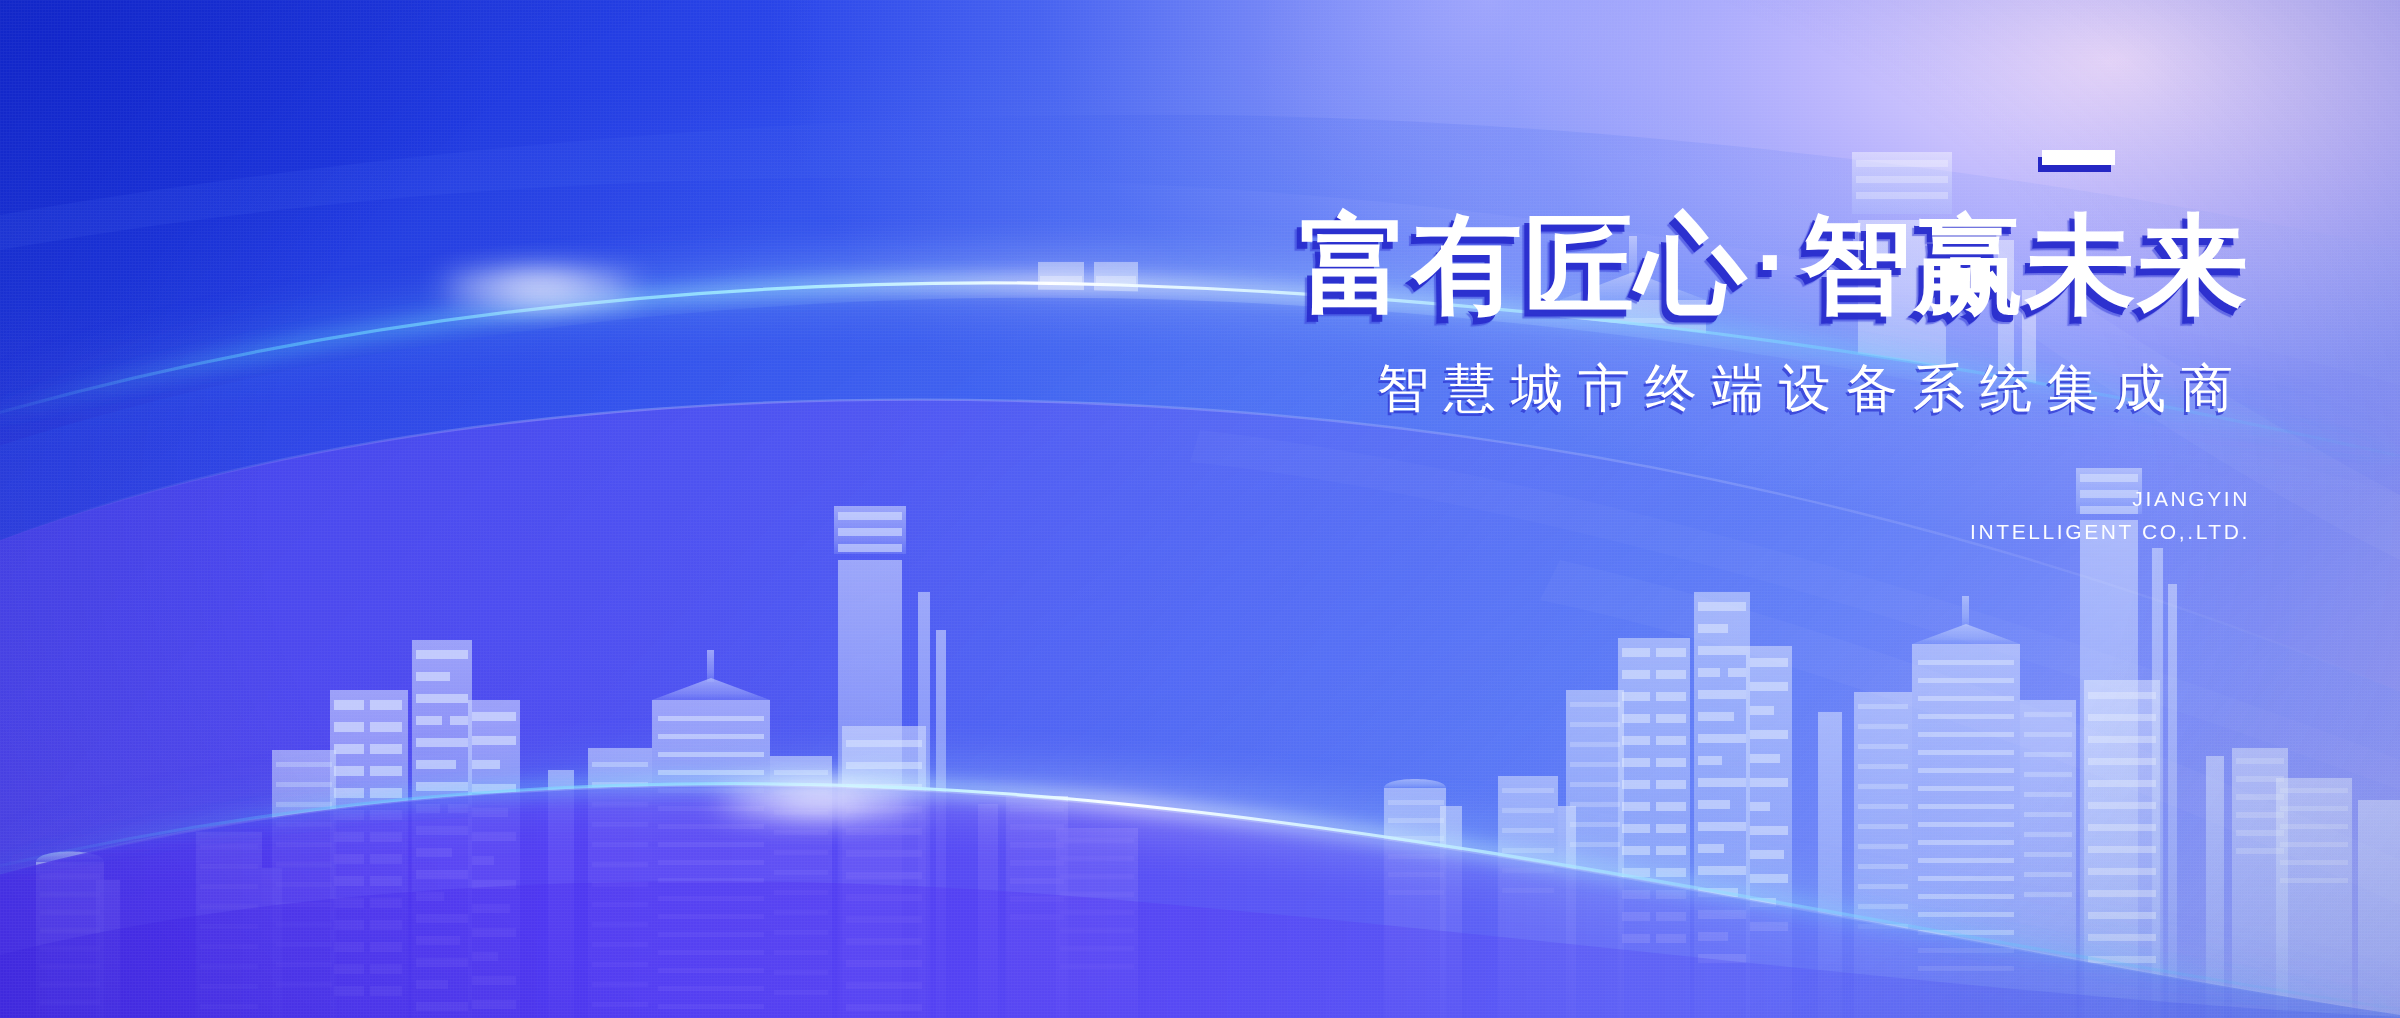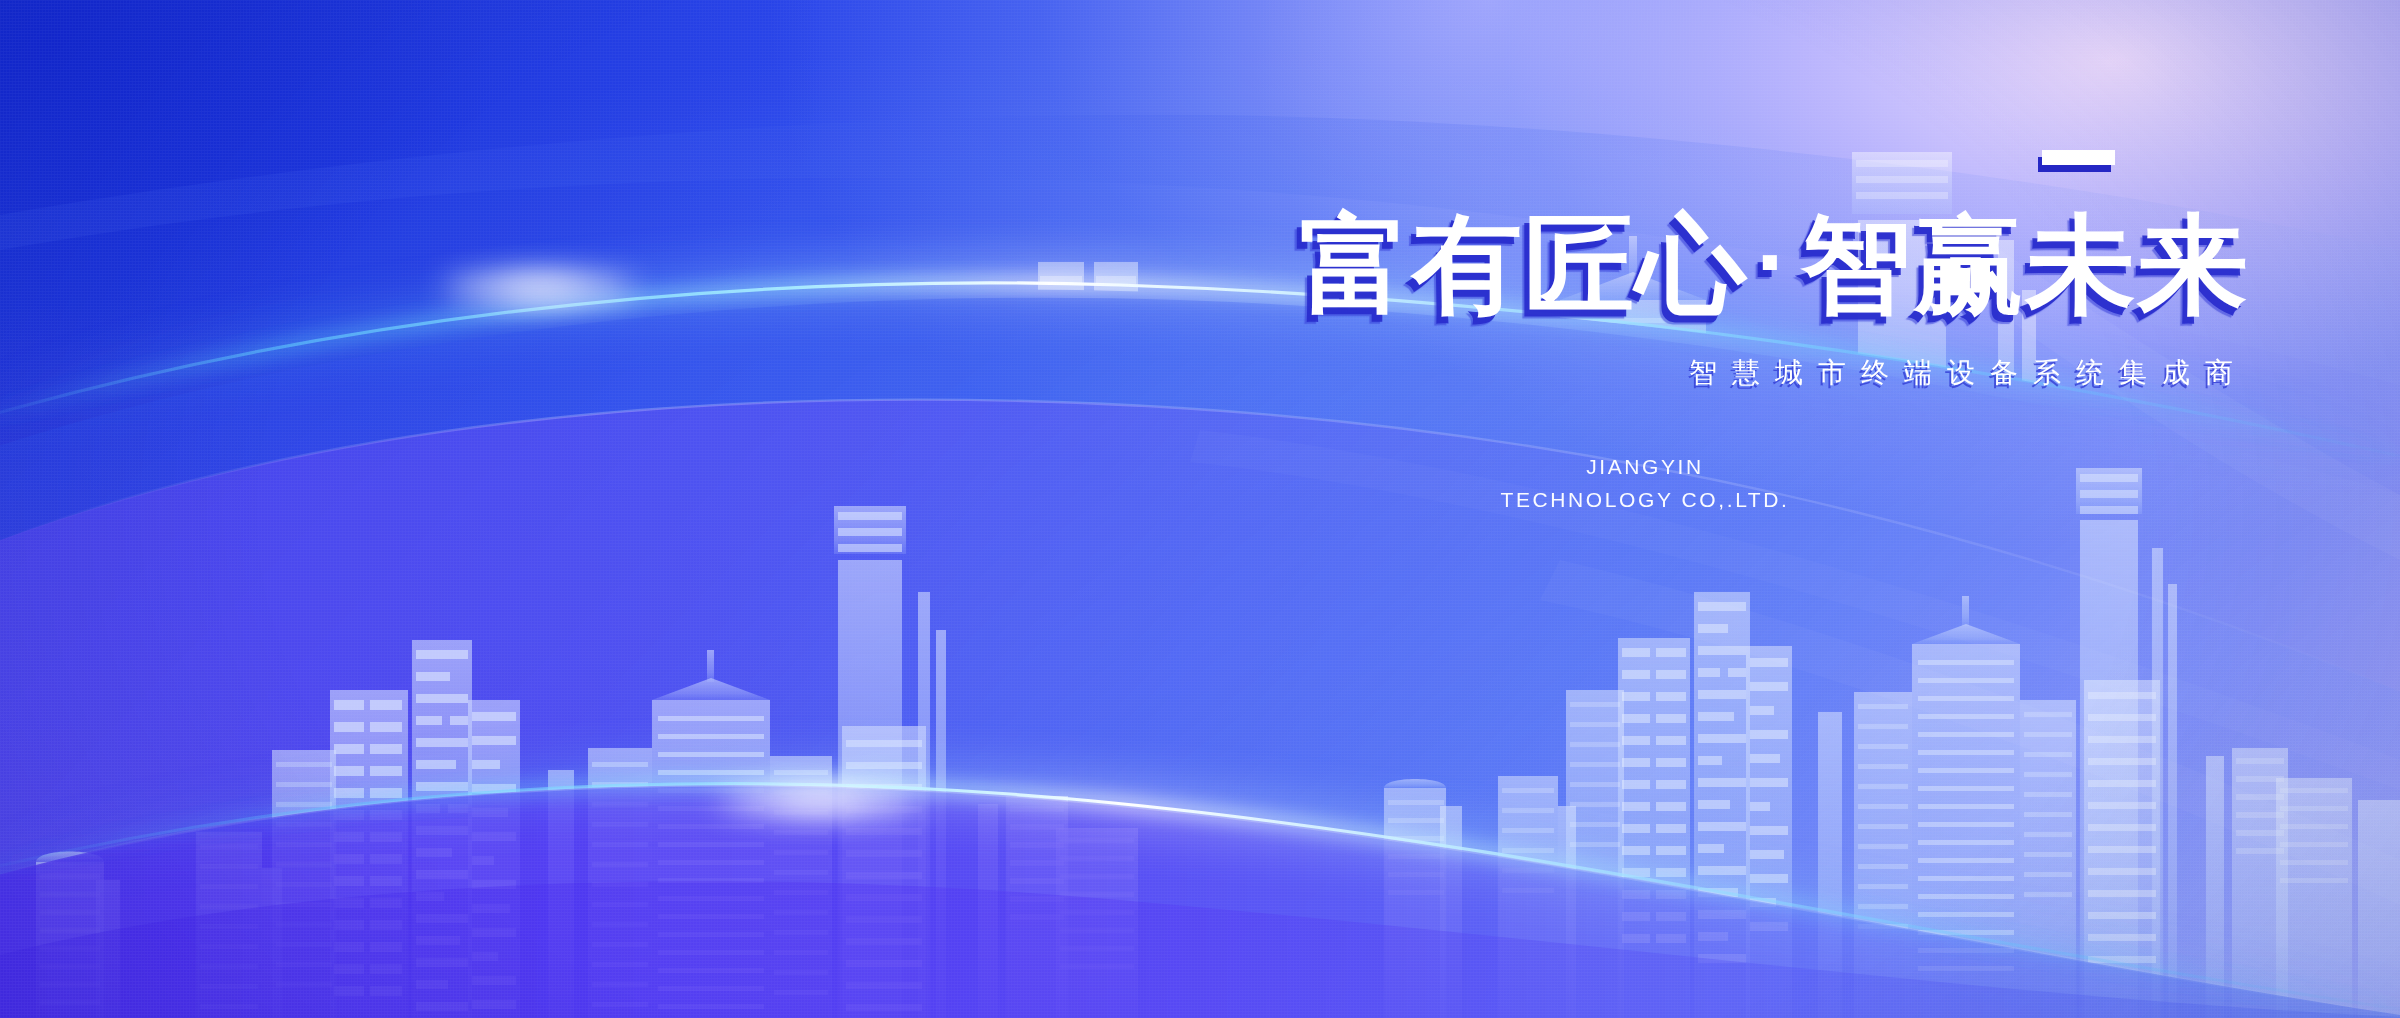--- a/index.html
+++ b/index.html
@@ -86,39 +86,38 @@
   }
   #headline .mid-dot {
     font-size: 78px;
     vertical-align: 12px;
     letter-spacing: 10px;
     padding: 0 6px;
   }
   #subtitle {
     margin: 30px 0 0 0;
     color: #ffffff;
-    font-size: 28px;
+    font-size: 52px;
     font-weight: 300;
     letter-spacing: 15px;
     padding-right: 2px;
     white-space: nowrap;
     text-shadow: -2px 3px 0 rgba(45,55,210,0.75);
     font-family: "DejaVu Sans", "Liberation Sans", sans-serif;
   }
   #company-name {
     margin: 58px 0 0 0;
     color: #ffffff;
     font-size: 21px;
     line-height: 1.58;
     font-weight: 400;
     letter-spacing: 2.6px;
     white-space: nowrap;
     opacity: .97;
     font-family: "Liberation Sans", "DejaVu Sans", sans-serif;
-    text-align: center;
   }
   #company-name div { display: block; }
 </style>
 </head>
 <body>
 
 <div id="banner">
 
   <div class="layer" id="bg-base"></div>
   <div class="layer" id="sky-sheen"></div>
@@ -904,17 +903,17 @@
   <div id="text-block">
 
     <div id="accent-rule"></div>
 
     <h1 id="headline"><span>富有匠心</span><span class="mid-dot">·</span><span>智赢未来</span></h1>
 
     <p id="subtitle">智慧城市终端设备系统集成商</p>
 
     <div id="company-name">
       <div>JIANGYIN</div>
-      <div>TECHNOLOGY CO,.LTD.</div>
+      <div>INTELLIGENT CO,.LTD.</div>
     </div>
 
   </div>
 </div>
 
 </body></html>

